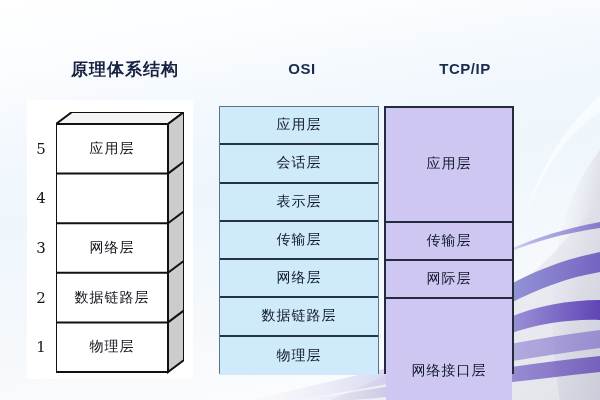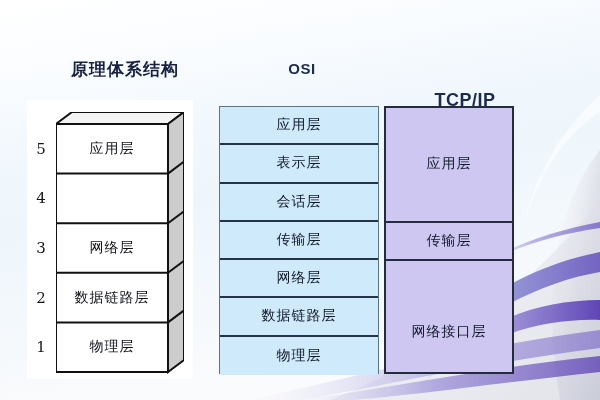--- a/index.html
+++ b/index.html
@@ -58,25 +58,24 @@
     width: 160px;
     font-size: 15px;
     font-weight: bold;
     letter-spacing: 0.5px;
     color: #1a2b4d;
   }
   #hdr-tcpip {
     left: 385px;
     top: 60px;
     width: 160px;
-    font-size: 18px;
+    font-size: 15px;
     font-weight: bold;
     letter-spacing: 0.5px;
     color: #1a2b4d;
-    margin-top: 30px;
   }
 
   
   #panel-principle {
     position: absolute;
     left: 27px;
     top: 100px;
     width: 166px;
     height: 279px;
     background: #ffffff;
@@ -258,27 +257,28 @@
     </svg>
   </div>
 
   <div class="box-label" style="top:124px">应用层</div>
   <div class="box-label" style="top:223.2px">网络层</div>
   <div class="box-label" style="top:272.8px">数据链路层</div>
   <div class="box-label" style="top:322.4px">物理层</div>
 
   <div id="osi-table">
     <div class="osi-row">应用层</div>
+    <div class="osi-row">会话层</div>
     <div class="osi-row">表示层</div>
-    <div class="osi-row">会话层</div>
     <div class="osi-row">传输层</div>
     <div class="osi-row">网络层</div>
     <div class="osi-row">数据链路层</div>
     <div class="osi-row">物理层</div>
   </div>
 
   <div id="tcpip-table">
     <div class="tcp-row" style="height:114.84px">应用层</div>
     <div class="tcp-row" style="height:38.28px">传输层</div>
+    <div class="tcp-row" style="height:38.28px">网际层</div>
     <div class="tcp-row" style="height:72.6px">网络接口层</div>
   </div>
 
 </div>
 
 </body></html>

